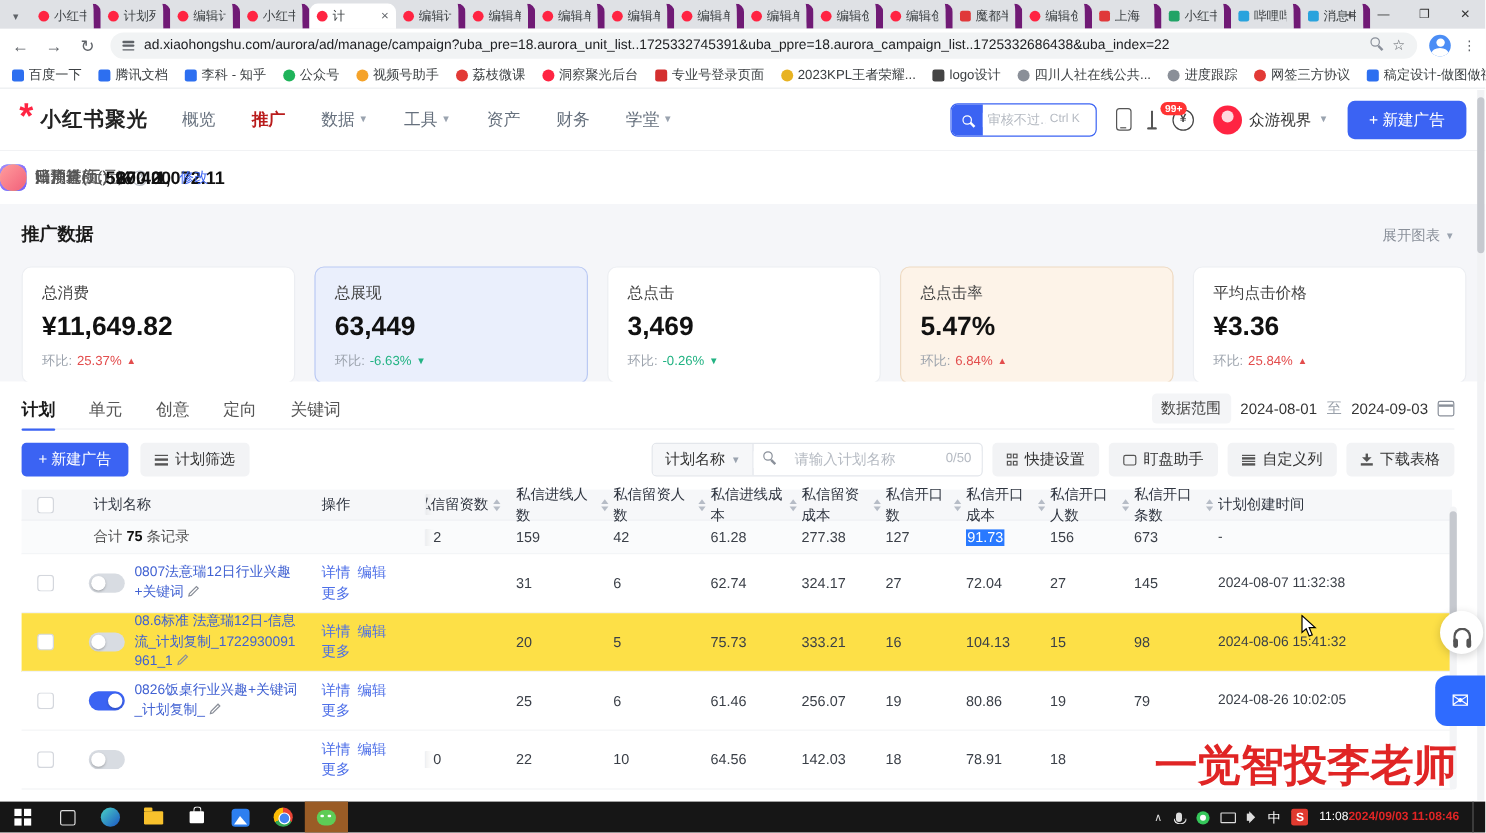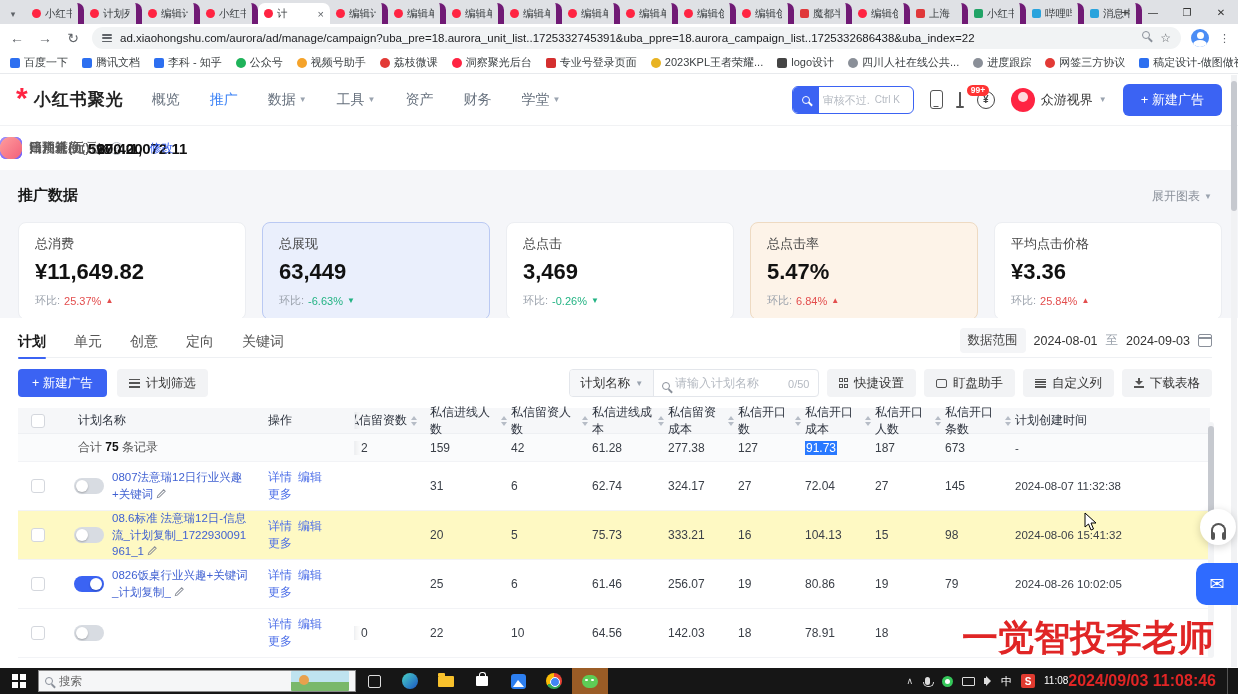--- a/index.html
+++ b/index.html
@@ -49,21 +49,21 @@
 .c-dark .bmi{background:#444}.c-globe .bmi{background:#8a8f98;border-radius:50%}
 .c-redsq .bmi{background:#d42f2f}
 
 
 .appheader{position:absolute;left:0;top:74px;width:1238px;height:52px;background:#fff;display:flex;align-items:center;padding:0 16px;border-bottom:1px solid #f1f2f4}
 .logo{display:flex;align-items:center;gap:6px;margin-right:28px}
 .logomark{color:#ff2442;font-size:30px;font-weight:bold;line-height:20px;height:24px}
 .logotext{font-size:17px;font-weight:bold;color:#222;letter-spacing:1px}
 .nav{display:flex;align-items:center;gap:30px}
 .navitem{display:flex;align-items:center;gap:3px;font-size:14px;color:#66707d}
-.navitem.active .nlabel{color:#3b82f6;font-weight:normal}
+.navitem.active .nlabel{color:#b91c1c;font-weight:bold}
 .ncaret{font-size:8px;color:#9aa3af}.ncaret:empty{display:none}
 .hright{margin-left:auto;display:flex;align-items:center;gap:16px}
 .hsearch{width:122px;height:28px;border:1px solid #3b63f3;border-radius:6px;display:flex;align-items:center;overflow:hidden;background:#fff}
 .hsearchicon{width:26px;height:28px;background:#3b63f3;display:flex;align-items:center;justify-content:center;flex:none}
 .mag{width:8px;height:8px;border:1.5px solid #8a909a;border-radius:50%;position:relative;display:inline-block;flex:none}
 .mag:after{content:"";position:absolute;width:5px;height:1.5px;background:#8a909a;transform:rotate(45deg);right:-4px;bottom:-2px}
 .magw{border-color:#fff}.magw:after{background:#fff}
 .hsearch input{border:none;outline:none;width:56px;font-size:11px;padding:0 4px;color:#333}
 .hsearch input::placeholder{color:#b5bac2}
 .ctrlk{font-size:10px;color:#b5bac2;padding-right:6px;white-space:nowrap}
@@ -123,21 +123,21 @@
 .cal{width:14px;height:13px;border:1.5px solid #8a909a;border-radius:2px;position:relative}
 .cal:before{content:"";position:absolute;top:2px;left:0;right:0;height:1.5px;background:#8a909a}
 .toolbar2{position:absolute;left:18px;right:26px;top:50px;height:30px;display:flex;align-items:center;gap:10px}
 .blueb{background:#3b63f3;color:#fff;font-size:12.5px;border:none;border-radius:4px;height:28px;padding:0 14px;white-space:nowrap}
 .grayb{background:#f2f3f5;color:#333;font-size:12.5px;border:none;border-radius:4px;height:28px;padding:0 12px;display:flex;align-items:center;gap:6px;white-space:nowrap}
 .fico{width:11px;height:9px;display:flex;flex-direction:column;justify-content:space-between}
 .fico i{display:block;height:1.5px;background:#555}
 .t2right{margin-left:auto;display:flex;align-items:center;gap:8px}
 .combo{display:flex;align-items:center;border:1px solid #e3e6eb;border-radius:4px;height:28px;overflow:hidden}
 .comboselect{background:#f6f7f9;height:100%;display:flex;align-items:center;gap:5px;padding:0 10px;font-size:12.5px;color:#333;border-right:1px solid #e3e6eb}
-.comboinput{display:flex;align-items:flex-end;gap:5px;padding:0 8px;background:#fff}
+.comboinput{display:flex;align-items:flex-start;gap:18px;padding:0 8px;background:#fff}
 .comboinput input{border:none;outline:none;width:108px;font-size:12px;color:#333}
 .comboinput input::placeholder{color:#b5bac2}
 .counter{font-size:11px;color:#b5bac2}
 .ic-grid .bico{display:grid;grid-template-columns:4px 4px;grid-gap:1.5px}
 .ic-grid .bico i{width:4px;height:4px;border:1.2px solid #555}
 .ic-screen .bico{width:11px;height:9px;border:1.5px solid #555;border-radius:2px}
 .ic-list .bico{width:11px;height:9px;display:flex;flex-direction:column;justify-content:space-between}
 .ic-list .bico i{display:block;height:1.5px;background:#555}
 .ic-down .bico{width:10px;height:10px;border-bottom:2px solid #555;position:relative}
 .ic-down .bico:before{content:"";position:absolute;left:4px;top:0;width:2px;height:4px;background:#555}
@@ -157,21 +157,21 @@
 .th{font-size:12px;color:#2f3540;display:flex;align-items:center}
 .cutwrap{margin-left:-14px;white-space:nowrap}
 .sort{display:inline-flex;flex-direction:column;margin-left:4px}
 .sort i{width:0;height:0;border-left:3.5px solid transparent;border-right:3.5px solid transparent;display:block}
 .su{border-bottom:4px solid #b6bcc6;margin-bottom:2px}
 .sd{border-top:4px solid #b6bcc6}
 .summary{height:28px;background:#fafbfc;color:#555}
 .sumname b{color:#111}
 .selhl{background:#2979ff;color:#fff;padding:0 1px}
 .datarow{height:49px}
-.datarow.hl{background:#fef9c3}
+.datarow.hl{background:#fde047}
 .checkbox{width:14px;height:14px;border:1px solid #d4d7dd;border-radius:3px;background:#fff;display:inline-block}
 .namecell{display:flex;align-items:center;gap:8px;padding-left:12px}
 .toggle{width:30px;height:16px;border-radius:9px;background:#d8dce2;position:relative;display:inline-block;flex:none}
 .knob{position:absolute;top:2px;left:2px;width:12px;height:12px;border-radius:50%;background:#fff;box-shadow:0 1px 2px rgba(0,0,0,.25)}
 .ton .toggle{background:#3b63f3}
 .ton .knob{left:auto;right:2px}
 .nametext{font-size:11.5px;line-height:1.45;width:140px}
 .namelink{color:#4061d2;text-decoration:none;word-break:break-all}
 .pencil{margin-left:3px;vertical-align:-1px}
 .alink{color:#4d6fe8;text-decoration:none;margin-right:6px;font-size:12px;white-space:nowrap}
@@ -220,21 +220,21 @@
 .mic:after{content:"";position:absolute;left:-2.5px;bottom:-2px;width:9px;height:4px;border:1.2px solid #ddd;border-top:none;border-radius:0 0 5px 5px}
 .gdot{width:11px;height:11px;border-radius:50%;background:#35c75a;position:relative}
 .gdot:after{content:"";position:absolute;left:3px;top:3px;width:5px;height:5px;border-radius:50%;background:#fff}
 .mon{width:13px;height:9px;border:1.5px solid #ddd;border-radius:1px}
 .spk{width:4px;height:6px;background:#ddd;position:relative;margin-right:4px}
 .spk:before{content:"";position:absolute;left:2px;top:-2px;border-top:5px solid transparent;border-bottom:5px solid transparent;border-left:5px solid #ddd}
 .ime{font-size:11px;color:#fff}
 .sbox{width:14px;height:14px;background:#e03a2f;color:#fff;font-weight:bold;font-size:10px;display:flex;align-items:center;justify-content:center;border-radius:2px}
 .clockcol{display:flex;flex-direction:row;align-items:center;line-height:1.15}
 .clocktime{color:#fff;font-size:10px}
-.redstamp{color:#e02525;font-size:16px;font-weight:bold;white-space:nowrap}
+.redstamp{color:#e02525;font-size:10px;font-weight:bold;white-space:nowrap}
 .showdesk{width:5px;height:26px;border-left:1px solid #555;margin-left:2px}
 </style>
 </head>
 <body>
 
 <div class="screen">
 
   <div class="tabstrip">
     <span class="tsearch">▾</span>
     <div class="btabs">
@@ -713,21 +713,21 @@
         <span class="cell cb"></span>
         <span class="cell name sumname"><span>合计</span> <b>75</b> <span>条记录</span></span>
         <span class="cell act"></span>
         <span class="cell s0 numcell">2</span>
         <span class="cell s1 numcell">159</span>
         <span class="cell s2 numcell">42</span>
         <span class="cell s3 numcell">61.28</span>
         <span class="cell s4 numcell">277.38</span>
         <span class="cell s5 numcell">127</span>
         <span class="cell s6 numcell"><span class="selhl">91.73</span></span>
-        <span class="cell s7 numcell">187</span>
+        <span class="cell s7 numcell">156</span>
         <span class="cell s8 numcell">673</span>
         <span class="cell s9 numcell">-</span>
       </div>
 
       <div>
 
       <div class="trow datarow toff">
             <span class="cell cb">
               <span class="checkbox"></span>
             </span>
@@ -853,25 +853,20 @@
 
   <div class="taskbar">
     <span class="startbtn">
         <span class="winlogo">
           <i></i>
           <i></i>
           <i></i>
           <i></i>
         </span>
       </span>
-    <div class="tsearchbox">
-      <span class="mag"></span>
-      <span>搜索</span>
-      <span class="tsimg"></span>
-    </div>
     <div class="tbicons">
       <span class="tbicon">
           <span class="tview"></span>
         </span>
       <span class="tbicon">
           <span class="edge"></span>
         </span>
       <span class="tbicon">
           <span class="folder"></span>
         </span>

